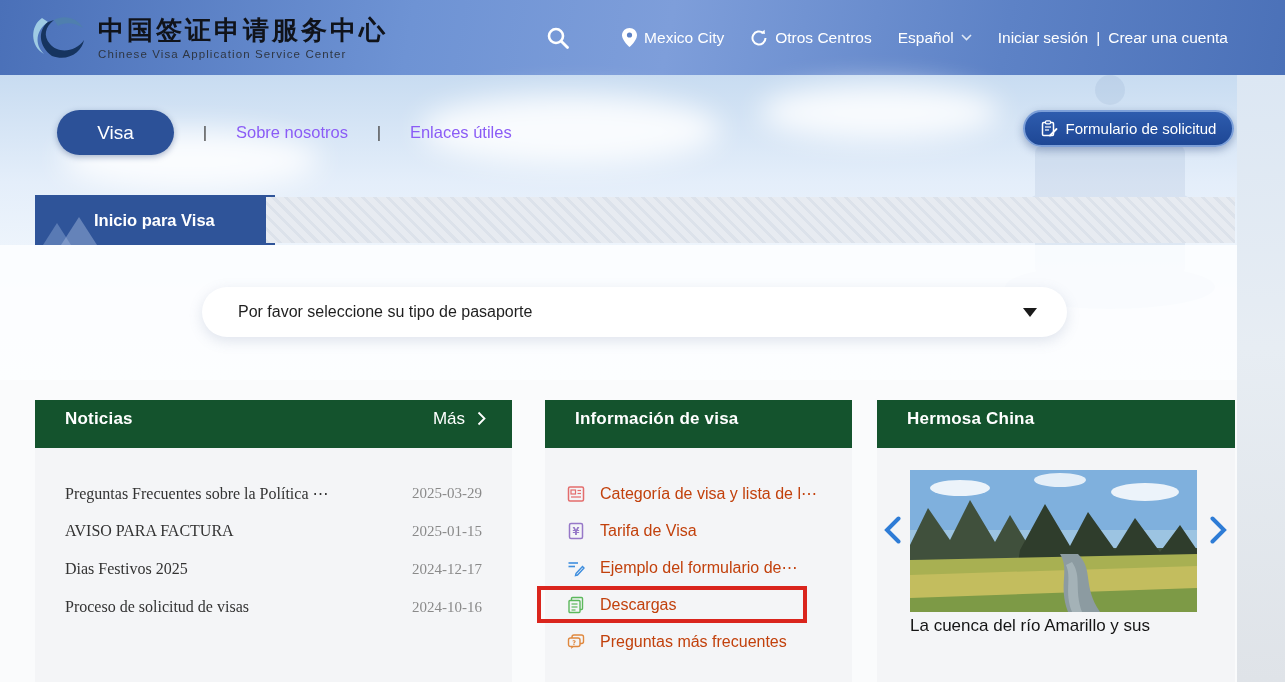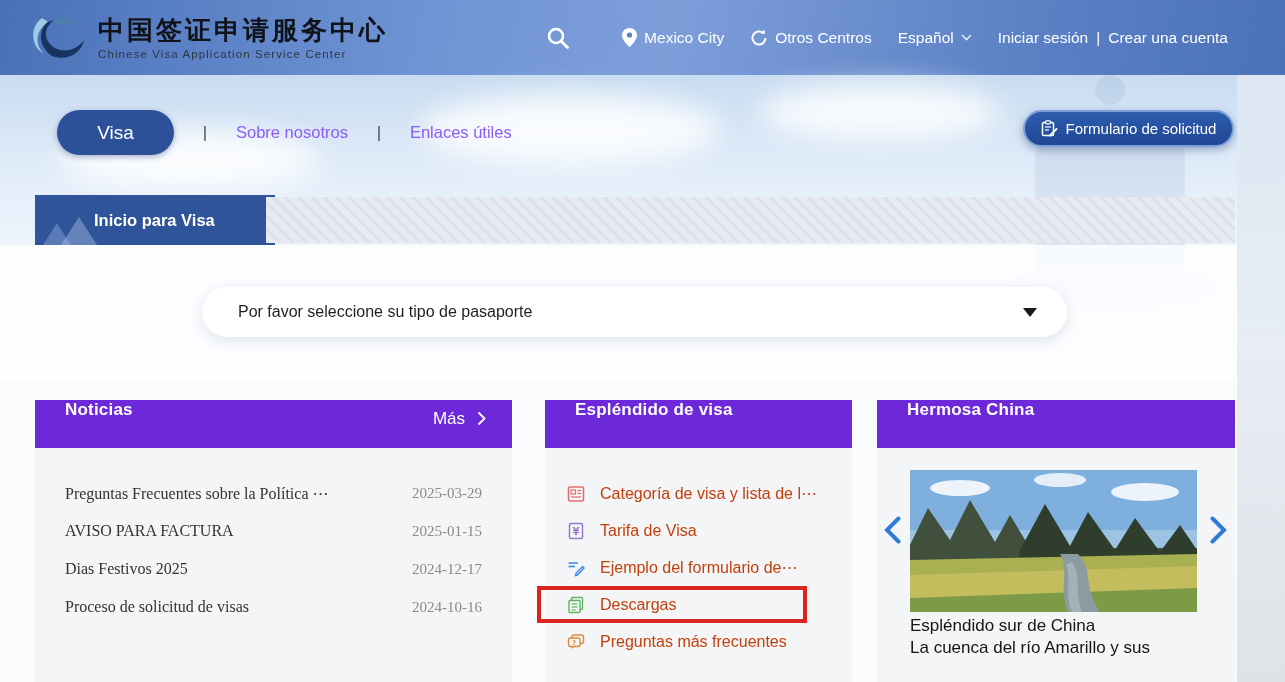--- a/index.html
+++ b/index.html
@@ -52,22 +52,22 @@
     background:#fff; box-shadow:0 4px 14px rgba(90,110,150,.18); display:flex; align-items:center;
     padding:0 30px 0 36px; cursor:pointer; }
   .dropdown-text { font-size:16px; color:#1f1f1f; flex:1; }
   .caret { width:0; height:0; border-left:7px solid transparent; border-right:7px solid transparent; border-top:9px solid #1a1a1a; }
 
   
   .panels-bg { position:absolute; left:0; top:380px; width:1285px; height:302px; background:#fafbfc; }
   .right-strip { position:absolute; left:1237px; top:75px; width:48px; height:607px;
     background:linear-gradient(180deg,#dce7f3 0%,#e7edf3 45%,#dfe3e8 100%); }
 
-  .panel-header { position:absolute; top:400px; height:48px; background:#6d28d9; color:#fff;
-    display:flex; justify-content:space-between; padding:0 26px 11px 30px; }
+  .panel-header { position:absolute; top:400px; height:48px; background:#14532d; color:#fff;
+    display:flex; align-items:center; justify-content:space-between; padding:0 26px 11px 30px; }
   .panel-title { font-size:17px; font-weight:700; letter-spacing:.2px; }
   .panel-body { position:absolute; top:448px; height:234px; background:#f4f5f7; }
 
   .more { display:flex; align-items:center; gap:12px; font-size:17px; color:#fff; cursor:pointer; }
 
   .news-list { padding-top:26px;font-family:Liberation Serif, serif; }
   .news-row { height:38px; display:flex; align-items:center; justify-content:space-between; padding:0 30px; cursor:pointer; }
   .news-title { font-size:16px; color:#333; white-space:nowrap; overflow:hidden; }
   .news-date { font-size:15px; color:#8a8a8a; margin-left:12px; white-space:nowrap; }
 
@@ -224,21 +224,21 @@
         <span class="news-date">2024-12-17</span>
       </div>
       <div class="news-row">
         <span class="news-title">Proceso de solicitud de visas</span>
         <span class="news-date">2024-10-16</span>
       </div>
     </div>
   </div>
 
   <div class="panel-header panel-info-h" style="justify-content:flex-start;">
-    <span class="panel-title">Espléndido de visa</span>
+    <span class="panel-title">Información de visa</span>
   </div>
   <div class="panel-body panel-info-b">
     <div class="info-list">
 
       <div class="info-row">
         <svg width="18" height="18" viewBox="0 0 18 18">
           <rect x="1.5" y="2" width="15" height="14" rx="1.5" fill="none" stroke="#e36c6c" stroke-width="1.5"></rect>
           <rect x="4" y="5" width="4.5" height="4" fill="none" stroke="#e36c6c" stroke-width="1.2"></rect>
           <line x1="10.5" y1="5.5" x2="14" y2="5.5" stroke="#e36c6c" stroke-width="1.2"></line>
           <line x1="10.5" y1="8.5" x2="14" y2="8.5" stroke="#e36c6c" stroke-width="1.2"></line>
@@ -310,17 +310,16 @@
   </svg>
 
   <svg class="car-chevron" style="left:884px;" width="17" height="28" viewBox="0 0 17 28">
     <polyline points="14.5,2.5 3,14 14.5,25.5" fill="none" stroke="#2e7cd6" stroke-width="4" stroke-linecap="round"></polyline>
   </svg>
   <svg class="car-chevron" style="left:1210px;" width="17" height="28" viewBox="0 0 17 28">
     <polyline points="2.5,2.5 14,14 2.5,25.5" fill="none" stroke="#2e7cd6" stroke-width="4" stroke-linecap="round"></polyline>
   </svg>
 
   <div class="caption">
-    <div>Espléndido sur de China</div>
     <div>La cuenca del río Amarillo y sus</div>
   </div>
 
 </div>
 
 </body></html>

